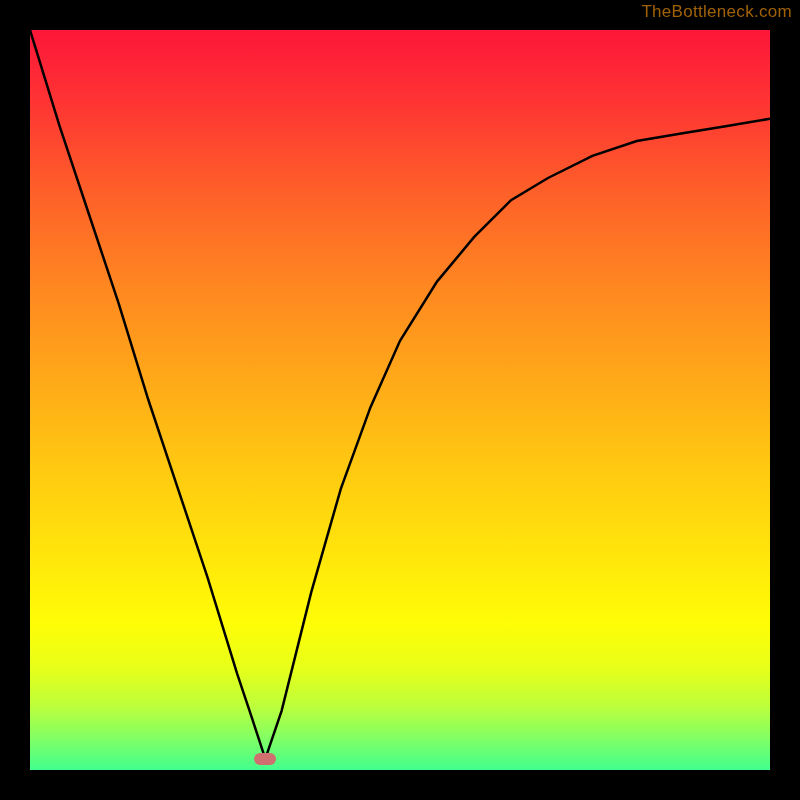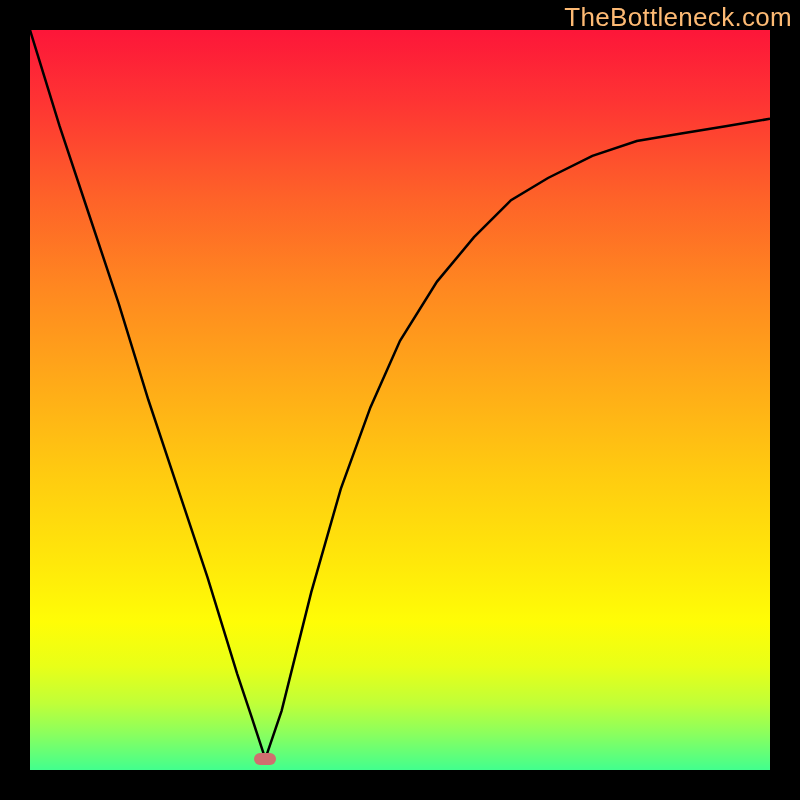--- a/index.html
+++ b/index.html
@@ -52,22 +52,22 @@
     height: 12px;
     background: #cf6f6f;
     border-radius: 6px;
     transform: translate(-50%, -50%);
     pointer-events: none;
   }
   .watermark {
     position: absolute;
     top: 2px;
     right: 8px;
-    color: #fdba74;
-    font-size: 26px;
+    color: #a16207;
+    font-size: 17px;
     font-weight: 500;
     letter-spacing: 0.3px;
   }
 </style>
 </head>
 <body>
 
 <div class="frame">
 
   <div class="plot">

